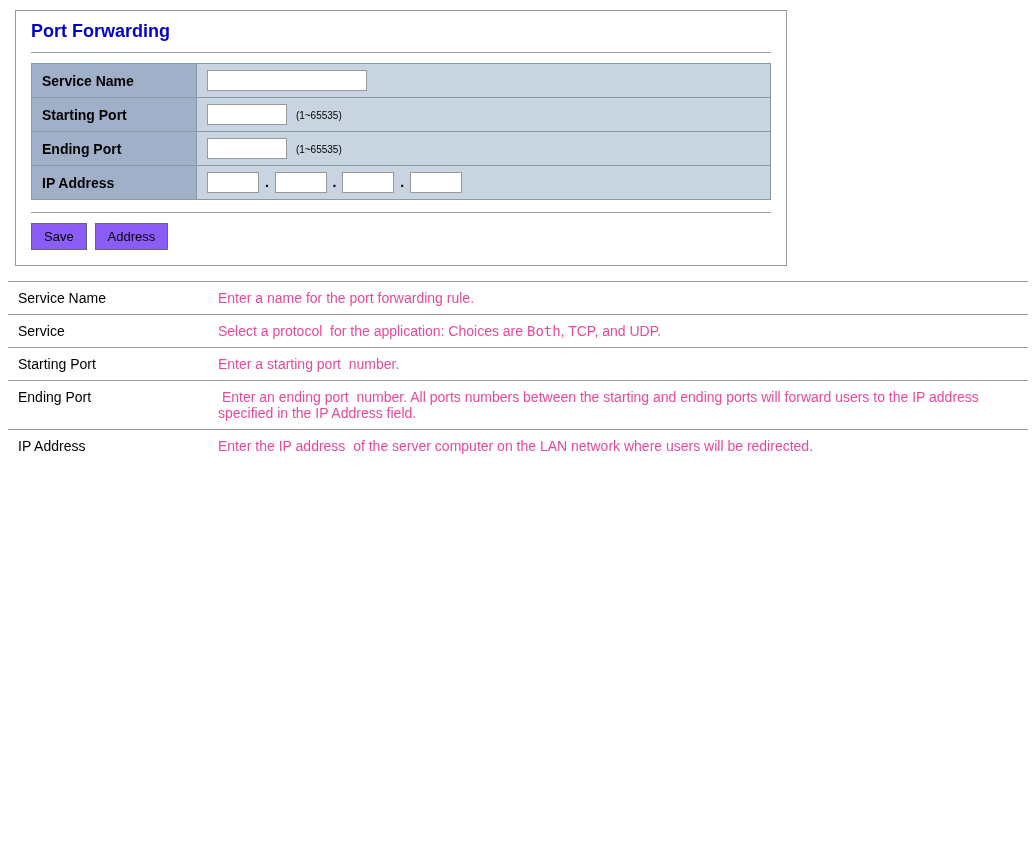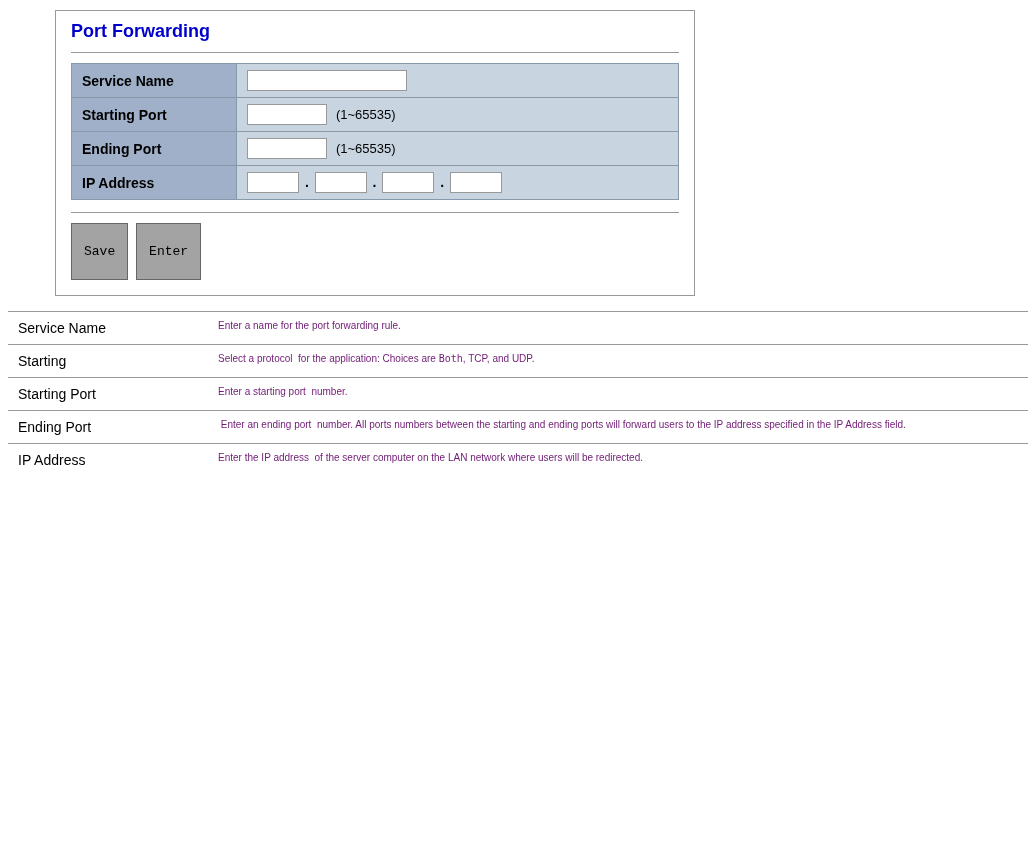--- a/index.html
+++ b/index.html
@@ -12,22 +12,21 @@
     }
 
     .top-section {
       padding: 10px 15px 15px 15px;
       width: 650px;
     }
 
     .form-container {
       border: 1px solid #999;
       padding: 10px 15px 15px 15px;
-      width: 640px;
-      margin-left: 40px;
+      width: 772px;
     }
 
     .form-title {
       font-size: 18px;
       font-weight: bold;
       color: #0000cc;
       margin-bottom: 10px;
     }
 
     .form-divider {
@@ -74,47 +73,46 @@
     .port-input {
       width: 80px;
     }
 
     .ip-octet {
       width: 52px;
     }
 
     .port-hint {
       margin-left: 5px;
-      font-size: 13px;
+      font-size: 10px;
     }
 
     .ip-separator {
       margin: 0 2px;
       font-weight: bold;
     }
 
     select {
       font-size: 13px;
       padding: 1px;
       border: 1px solid #999;
       background: #fff;
     }
 
     .button-row {
       margin-top: 10px;
     }
 
     .btn {
-      padding: 20px 12px;
+      padding: 5px 12px;
       font-size: 13px;
       border: 1px solid #666;
-      background: #a3a3a3;
+      background: #8b5cf6;
       cursor: pointer;
       margin-right: 4px;
-      font-family: Liberation Mono, monospace;
     }
 
     
     .desc-section {
       width: 1020px;
       margin: 0 8px;
     }
 
     .desc-table {
       width: 100%;
@@ -128,22 +126,22 @@
     }
 
     .desc-table tr td:first-child {
       width: 200px;
       font-size: 14px;
       color: #000;
       white-space: nowrap;
     }
 
     .desc-table tr td:last-child {
-      font-size: 10px;
-      color: #701a75;
+      font-size: 14px;
+      color: #ec4899;
     }
   </style>
 </head>
 <body>
 
 <div class="top-section">
   <div class="form-container">
     <div class="form-title">Port Forwarding</div>
     <hr class="form-divider">
 
@@ -181,34 +179,34 @@
           <input type="text" class="ip-octet" style="">
         </td>
       </tr>
     </tbody>
       </table>
 
     <hr class="form-divider" style="margin-top:12px;">
 
     <div class="button-row">
       <button class="btn">Save</button>
-      <button class="btn">Enter</button>
+      <button class="btn">Address</button>
     </div>
   </div>
 </div>
 
 <div class="desc-section">
   <table class="desc-table">
     <tbody>
         <tr>
       <td>Service Name</td>
       <td>Enter a name for the port forwarding rule.</td>
     </tr>
     <tr>
-      <td>Starting</td>
+      <td>Service</td>
       <td>Select a protocol&nbsp; for the application: Choices are <span style="font-family:monospace;">Both</span>, TCP, and UDP.</td>
     </tr>
     <tr>
       <td>Starting Port</td>
       <td>Enter a starting port&nbsp; number.</td>
     </tr>
     <tr>
       <td>Ending Port</td>
       <td>&nbsp;Enter an ending port&nbsp; number. All ports numbers between the starting and ending ports will forward users to the IP address specified in the IP Address field.</td>
     </tr>

